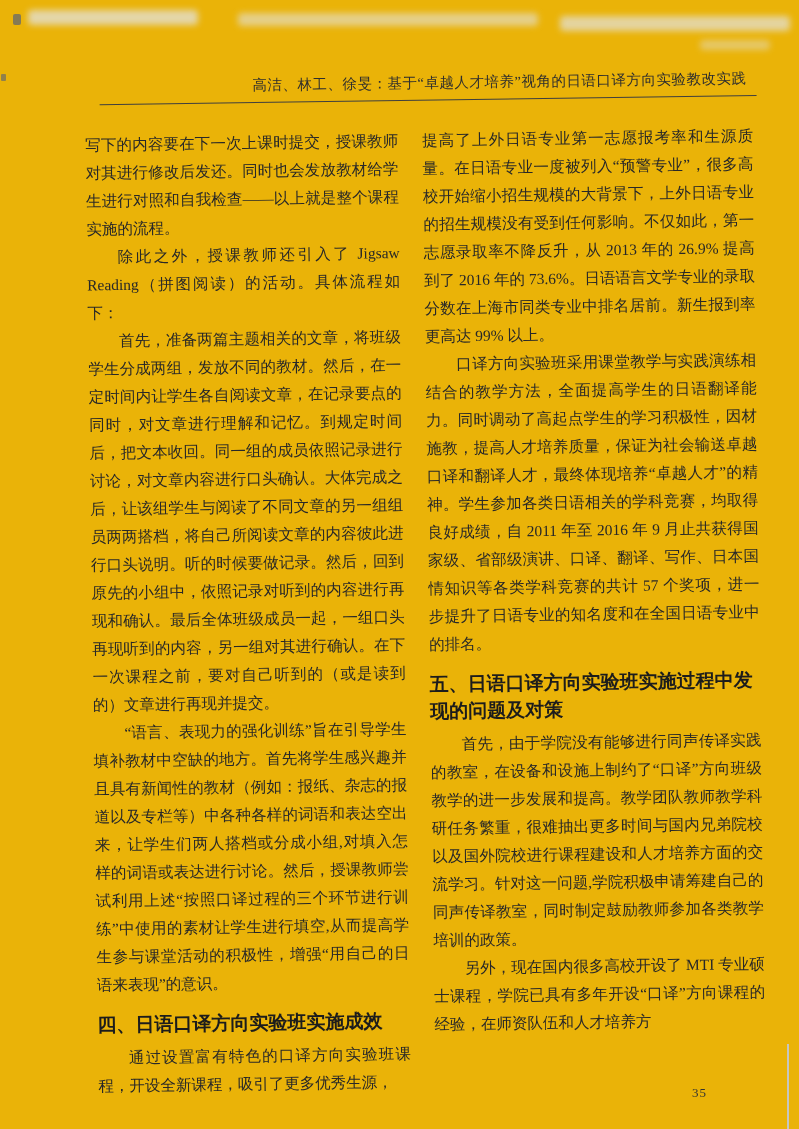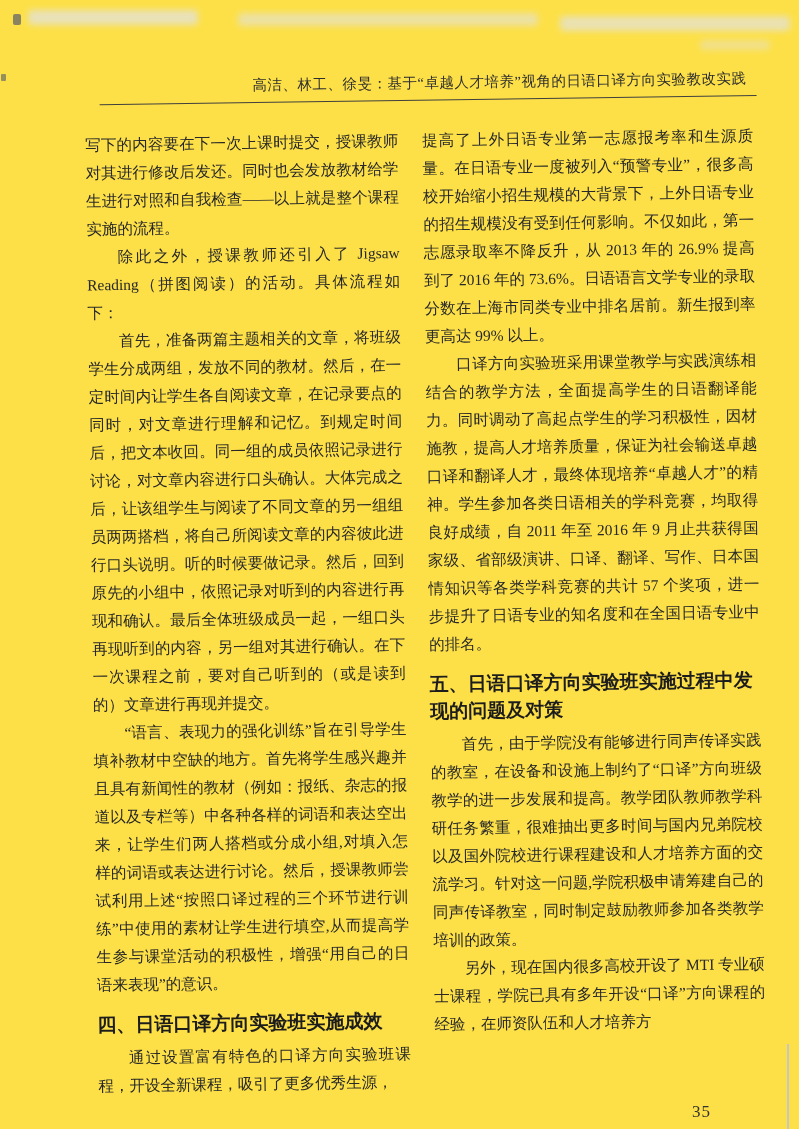--- a/index.html
+++ b/index.html
@@ -1,18 +1,18 @@
 <!DOCTYPE html>
 <html lang="zh"><head>
 <meta charset="utf-8">
 <style>
   html,body{margin:0;padding:0;background:#ffffff;}
   .page{
     position:relative;width:799px;height:1129px;overflow:hidden;
-    background:#fde047;color:#262626;
+    background:#eab308;color:#262626;
     font-family:"Liberation Serif","DejaVu Serif",serif;
   }
   .scan-tilt{
     position:absolute;left:0;top:0;width:799px;
     transform:rotate(-0.8deg);transform-origin:400px 130px;
   }
   .running-header{
     margin:74px 52px 0 0;text-align:right;
     font-size:14.5px;letter-spacing:.5px;color:#2e2e2e;white-space:nowrap;
   }
@@ -31,21 +31,21 @@
   
   .smudge{position:absolute;background:#e2e2df;filter:blur(3px);opacity:.75;border-radius:4px;}
   .smudge.s1{left:28px;top:10px;width:170px;height:15px;}
   .smudge.s2{left:238px;top:13px;width:300px;height:13px;opacity:.6;}
   .smudge.s3{left:560px;top:16px;width:230px;height:15px;opacity:.7;}
   .smudge.s4{left:700px;top:40px;width:70px;height:10px;opacity:.45;}
   .speck{position:absolute;background:#6b6b68;}
   .speck.k1{left:13px;top:14px;width:8px;height:11px;border-radius:2px;opacity:.8;}
   .speck.k2{left:1px;top:74px;width:5px;height:7px;border-radius:1px;opacity:.7;}
   .edge-line{position:absolute;left:787px;top:1044px;width:2px;height:85px;background:#c6c6c2;}
-  .page-number{position:absolute;left:692px;top:1085px;font-size:17px;color:#333;letter-spacing:1px;margin-top:17px;}
+  .page-number{position:absolute;left:692px;top:1085px;font-size:13px;color:#333;letter-spacing:1px;}
 </style>
 </head>
 <body>
 
 <div class="page">
 
   <div class="smudge s1"></div>
   <div class="smudge s2"></div>
   <div class="smudge s3"></div>
   <div class="smudge s4"></div>

